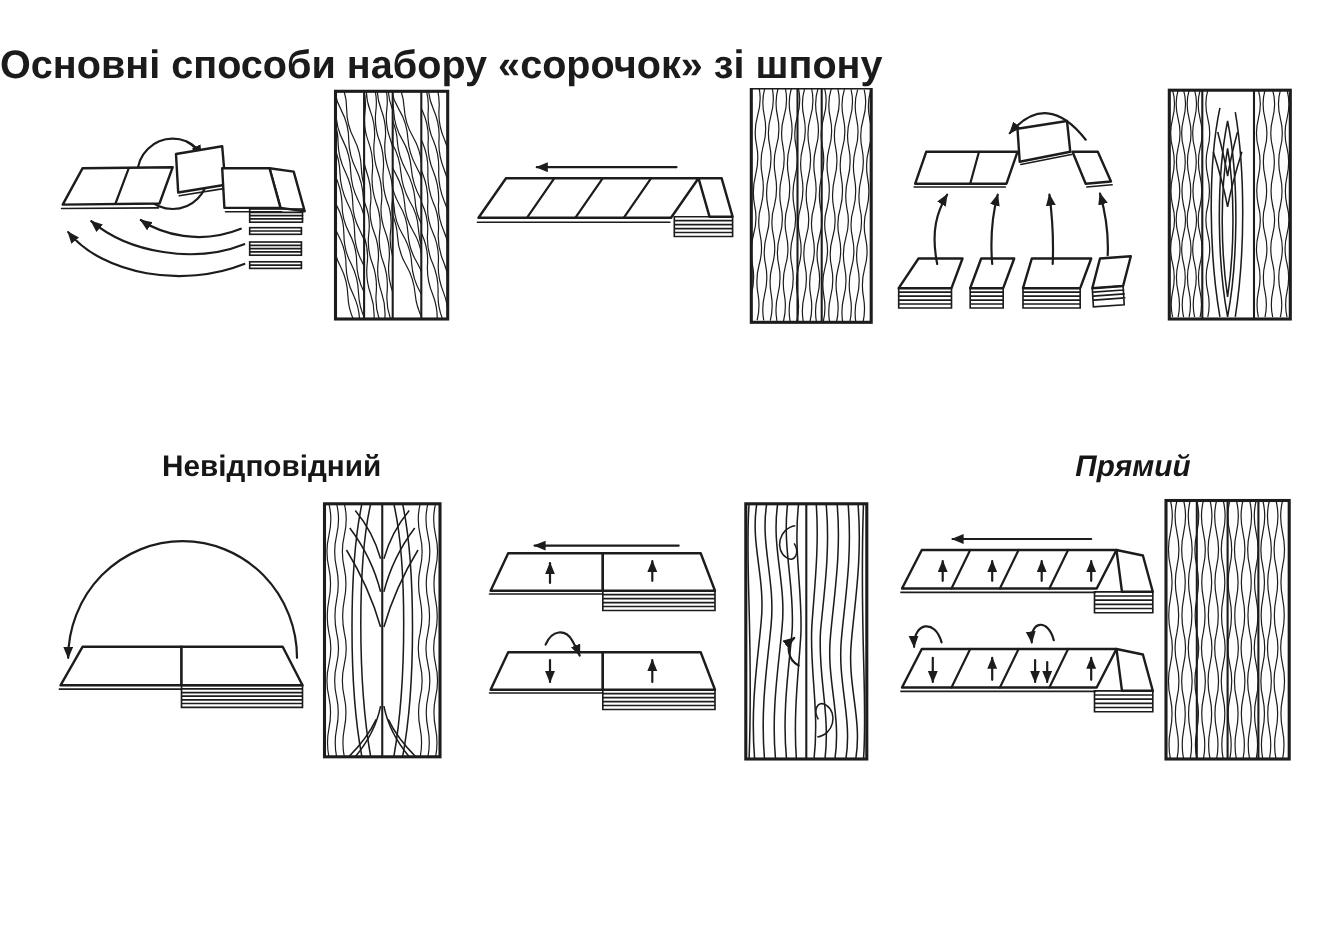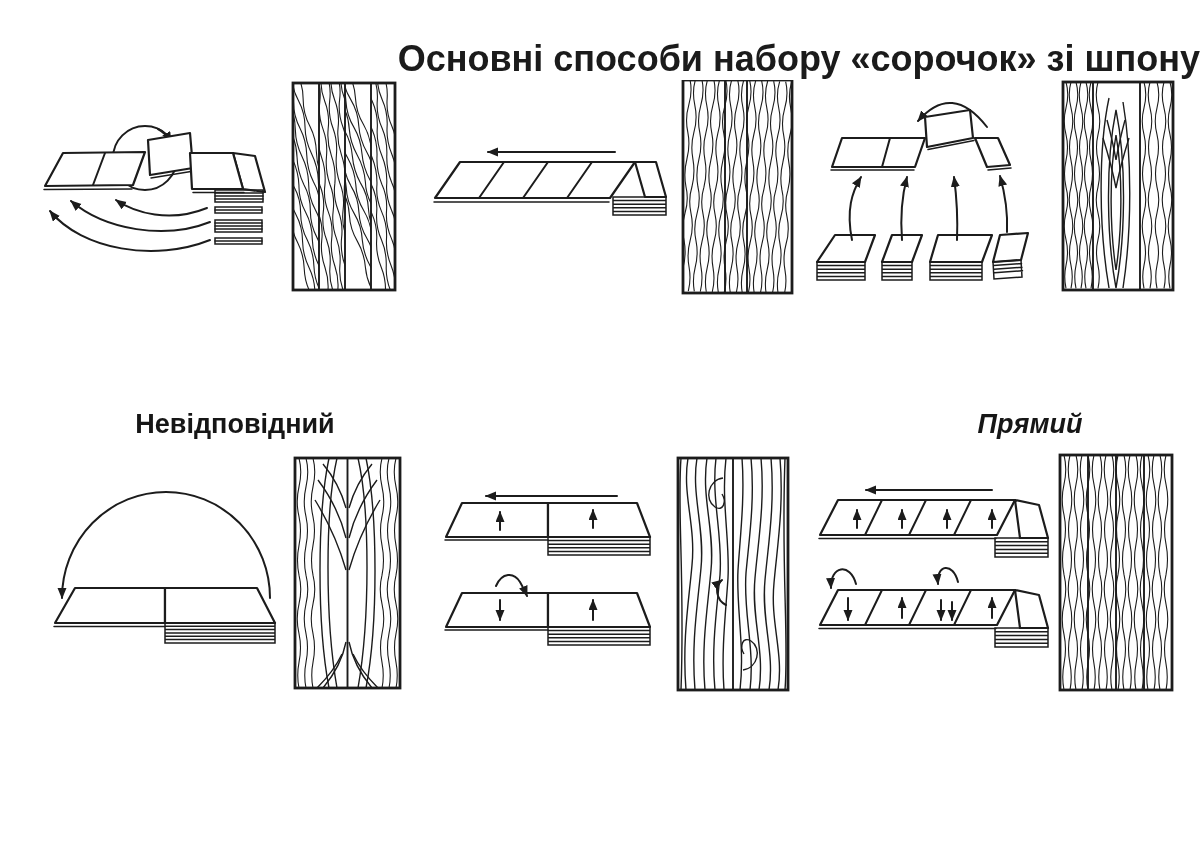--- a/index.html
+++ b/index.html
@@ -1,18 +1,18 @@
 <!DOCTYPE html>
 <html><head>
 <meta charset="utf-8">
 <style>
   html,body{margin:0;padding:0;background:#ffffff;}
   body{width:1200px;height:841px;overflow:hidden;font-family:"Liberation Sans",sans-serif;}
   .page{position:relative;width:1200px;height:841px;background:#fff;}
-  .title{position:absolute;left:0;top:14px;width:1200px;text-align:right;
+  .title{position:absolute;left:0;top:14px;width:1200px;text-align:left;
          font-size:36px;font-weight:bold;color:#1b1b1b;letter-spacing:0px;}
   figure{margin:0;padding:0;position:absolute;}
   figcaption{position:absolute;text-align:center;font-weight:bold;color:#161616;
              font-size:27px;line-height:36px;}
   .cap-1{left:20px;top:326px;width:390px;}
   .cap-2{left:420px;top:326px;width:380px;}
   svg{display:block;}
   .ln{fill:none;stroke:#1c1c1c;stroke-width:2;stroke-linecap:round;stroke-linejoin:round;}
   .ln15{fill:none;stroke:#1c1c1c;stroke-width:1.5;stroke-linecap:round;}
   .sheet{fill:#ffffff;stroke:#1c1c1c;stroke-width:2.2;stroke-linejoin:round;}
@@ -21,21 +21,21 @@
   .seam{stroke:#1c1c1c;stroke-width:1.9;}
   .gbox{fill:none;stroke:#1c1c1c;stroke-width:2.8;}
 </style>
 </head>
 <body>
 
 <div class="page">
 
   <h1 class="title">Основні способи набору «сорочок» зі шпону</h1>
 
-  <figure style="left:20px;top:80px;">
+  <figure style="left:32px;top:80px;">
     <svg width="390" height="225" viewBox="0 0 390 225">
       <defs>
         <marker id="a-h" markerWidth="12" markerHeight="10" refX="10" refY="4.5" orient="auto" markerUnits="userSpaceOnUse">
           <path d="M0,0 L11,4.5 L0,9 z" fill="#1c1c1c"></path>
         </marker>
         <path id="aw" d="M0 0 q3.5 13 0 27 q-3.5 14 0 28 q3 13 0 27 q-3 14 0 28 q3.5 13 0 27 q-3.5 14 0 28 q3 13 0 27 q-2.5 12 0 24"></path>
         <path id="aw2" d="M0 0 q-3.5 13 0 27 q3.5 14 0 28 q-3 13 0 27 q3 14 0 28 q-3.5 13 0 27 q3.5 14 0 28 q-3 13 0 27 q2.5 12 0 24"></path>
         <clipPath id="acA">
             <rect x="273" y="3" width="26" height="207"></rect>
           </clipPath>

